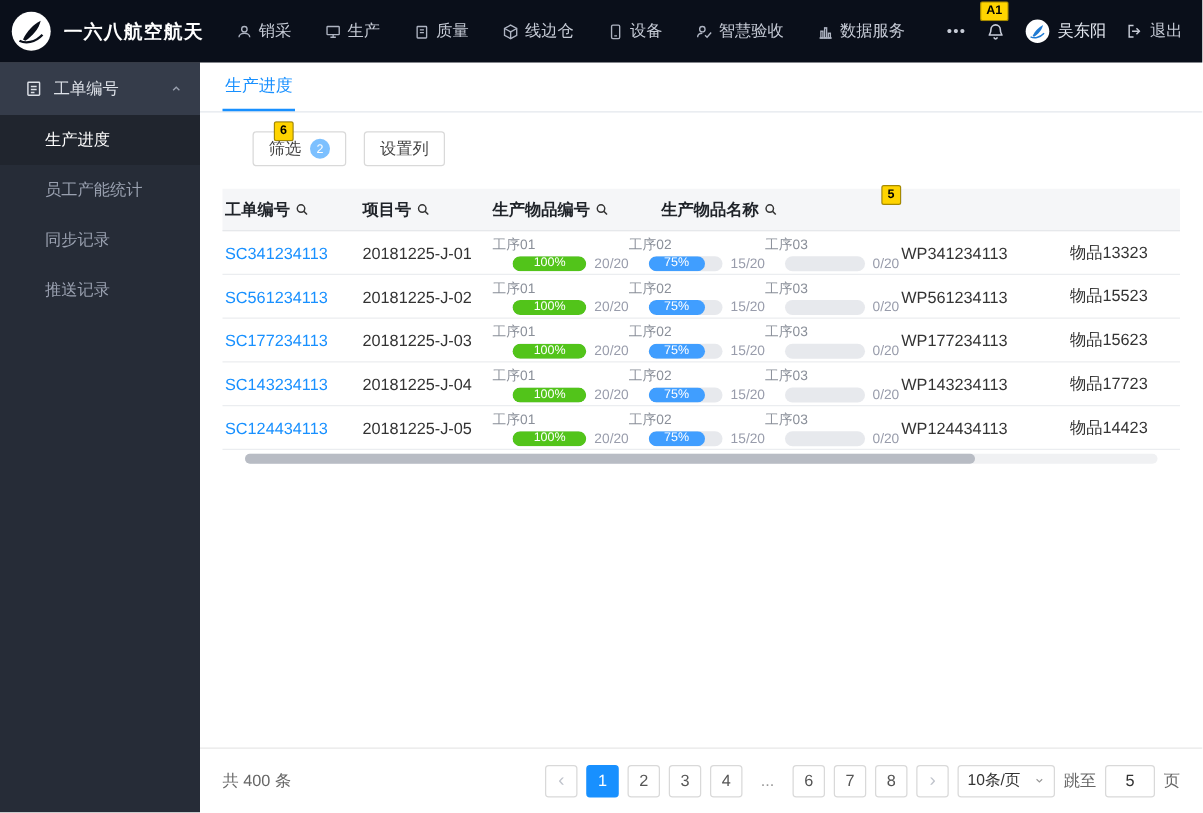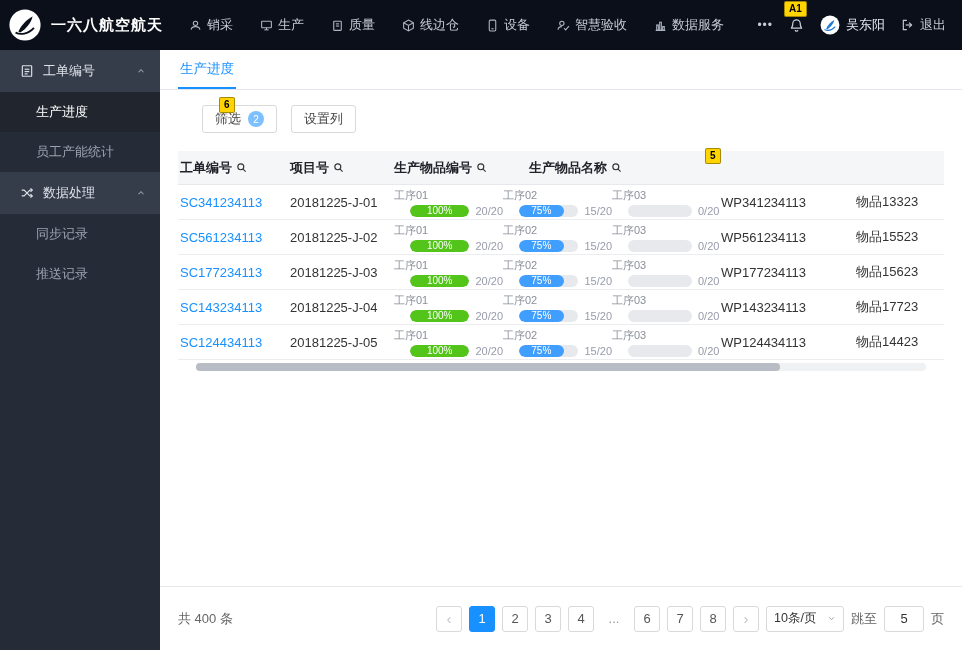--- a/index.html
+++ b/index.html
@@ -54,21 +54,21 @@
   .fill-green { background:#52c41a; }
   .fill-blue  { background:#409eff; }
   .fill-gray  { background:#d4d7dd; }
   .pct { color:#fff; font-size:10px; line-height:12px; display:block; text-align:center; white-space:nowrap; }
   .count { font-size:11px; color:#989cab; margin-left:6px; }
 
   .hscroll { margin:3px 18px 0; height:8px; background:#f0f1f3; border-radius:4px; position:relative; }
   .hthumb { position:absolute; left:0; top:0; height:8px; width:80%; background:#b8bcc4; border-radius:4px; cursor:grab; }
 
   
-  .footer { position:absolute; left:0; right:0; bottom:0; height:64px; border-top:1px solid #e8e8e8; background:#fff; display:flex; align-items:center; padding:0 18px;margin-top:18px; }
+  .footer { position:absolute; left:0; right:0; bottom:0; height:52px; border-top:1px solid #e8e8e8; background:#fff; display:flex; align-items:center; padding:0 18px;margin-top:18px; }
   .total { font-size:13px; color:#666; }
   .pager { margin-left:auto; display:flex; align-items:center; gap:7px; }
   .page-list { display:flex; align-items:center; gap:7px; }
   .page-btn { min-width:26px; height:26px; border:1px solid #d9d9d9; border-radius:3px; background:#fff; display:flex; align-items:center; justify-content:center; font-size:13px; color:#555; cursor:pointer; }
   .page-btn.active { background:#1890ff; border-color:#1890ff; color:#fff; }
   .page-btn.ellipsis { border:none; color:#999; cursor:default; }
   .page-btn.navbtn { color:#c0c4cc; font-size:15px; }
   .select { height:26px; width:78px; border:1px solid #d9d9d9; border-radius:3px; display:flex; align-items:center; justify-content:space-between; padding:0 7px; font-size:12.5px; color:#333; cursor:pointer; background:#fff; }
   .jump-label { font-size:13px; color:#666; }
   .jump-input { width:40px; height:26px; border:1px solid #d9d9d9; border-radius:3px; text-align:center; font-size:13px; color:#333; font-family:inherit; }
@@ -210,36 +210,20 @@
     <span>工单编号</span>
     <span class="caret">
         <svg width="10" height="10" viewBox="0 0 24 24" fill="none" stroke="currentColor" stroke-width="2.5">
           <path d="M6 15l6-6 6 6"></path>
         </svg>
       </span>
   </div>
   <div class="side-item active">生产进度</div>
   <div class="side-item">员工产能统计</div>
 
-  <div class="group-header">
-    <span>
-        <svg width="14" height="14" viewBox="0 0 24 24" fill="none" stroke="currentColor" stroke-width="2">
-          <path d="M3 7h4l10 10h4"></path>
-          <path d="M3 17h4l10-10h4"></path>
-          <path d="M18 4l3 3-3 3"></path>
-          <path d="M18 14l3 3-3 3"></path>
-        </svg>
-      </span>
-    <span>数据处理</span>
-    <span class="caret">
-        <svg width="10" height="10" viewBox="0 0 24 24" fill="none" stroke="currentColor" stroke-width="2.5">
-          <path d="M6 15l6-6 6 6"></path>
-        </svg>
-      </span>
-  </div>
   <div class="side-item">同步记录</div>
   <div class="side-item">推送记录</div>
 </div>
 
 <div class="main">
   <div class="tabbar">
     <div class="tab">生产进度</div>
   </div>
 
   <div class="toolbar">

